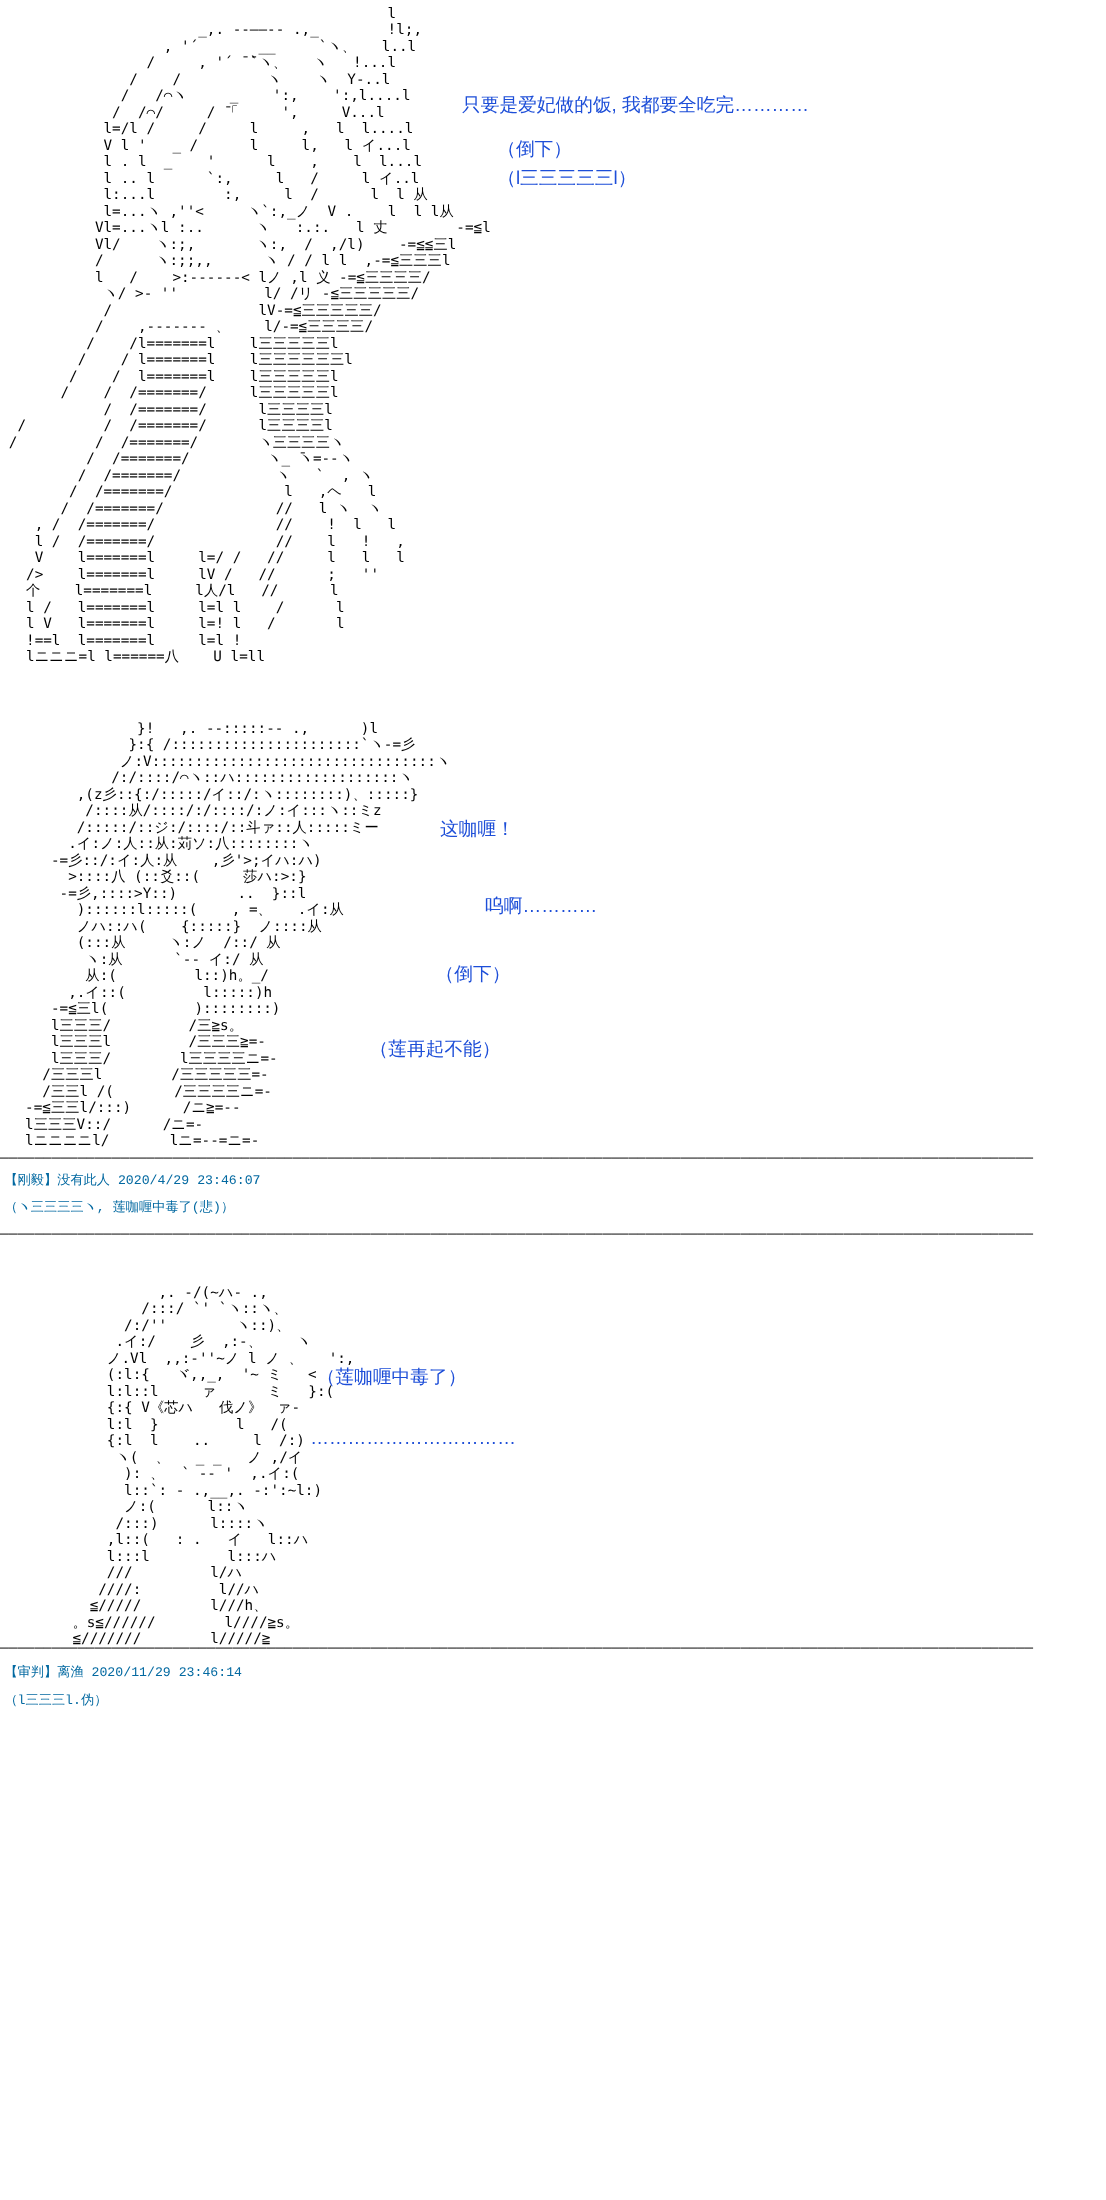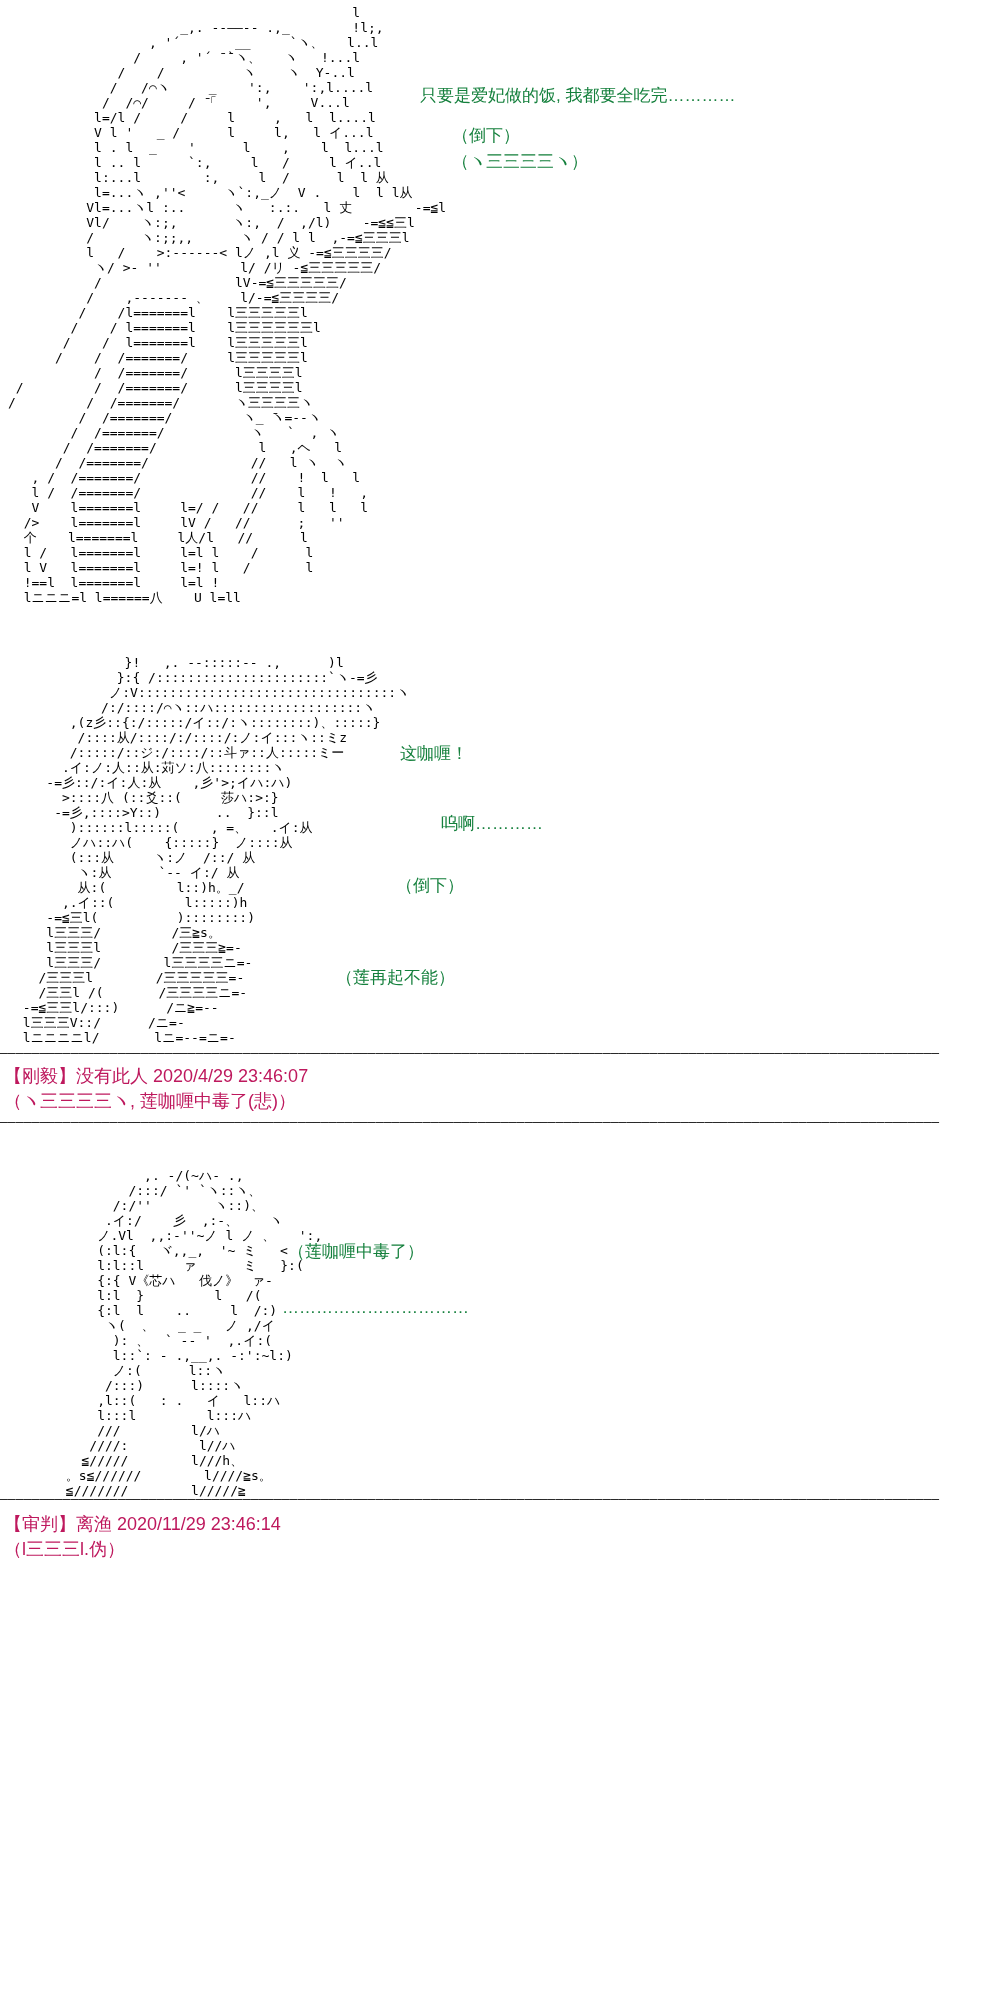--- a/index.html
+++ b/index.html
@@ -17,39 +17,39 @@
     font-family: "DejaVu Sans Mono", monospace;
     font-size: 13px;
     line-height: 15px;
     color: #000000;
     white-space: pre;
   }
   .dialog {
     position: absolute;
     font-family: "Liberation Sans", sans-serif;
     font-size: 17px;
-    color: #15803d;
+    color: #1d4ed8;
     white-space: nowrap;
   }
   .divider {
     position: absolute;
     left: 0;
     width: 1005px;
     font-family: "DejaVu Sans Mono", monospace;
     font-size: 13px;
     line-height: 14px;
     white-space: nowrap;
     overflow: hidden;
     color: #000000;
   }
   .post-header, .post-body {
     position: absolute;
-    font-family: Liberation Sans, sans-serif;
-    font-size: 18px;
-    color: #be185d;
+    font-family: Liberation Mono, monospace;
+    font-size: 12px;
+    color: #0369a1;
     white-space: nowrap;
   }
 </style>
 </head>
 <body>
 
 <div class="canvas">
 
   <pre class="aa" style="left:8px; top:5px;">                                            l
                       _,. -‐――‐- .,_        !l;,
@@ -86,21 +86,21 @@
    l /  /=======/              //    l   !   ,
    V    l=======l     l=/ /   //     l   l   l
   /&gt;    l=======l     lV /   //      ;   ''
   个    l=======l     l人/l   //      l
   l /   l=======l     l=l l    /      l
   l V   l=======l     l=! l   /       l
   !==l  l=======l     l=l !
   lニニニ=l l======八    U l=ll</pre>
   <div class="dialog" style="left:420px; top:84px;">只要是爱妃做的饭, 我都要全吃完…………</div>
   <div class="dialog" style="left:452px; top:124px;">（倒下）</div>
-  <div class="dialog" style="left:452px; top:150px;">（ヽ三三三三ヽ）</div>
+  <div class="dialog" style="left:452px; top:150px;">（l三三三三三l）</div>
 
   <pre class="aa" style="left:15px; top:655px;">              }!   ,. -‐:::::‐- .,      )l
              }:{ /::::::::::::::::::::::`ヽ-=彡
             ノ:V:::::::::::::::::::::::::::::::::ヽ
            /:/::::/⌒ヽ::ハ:::::::::::::::::::ヽ
        ,(z彡::{:/:::::/イ::/:ヽ::::::::)、:::::}
         /::::从/::::/:/::::/:ノ:イ:::ヽ::ミz
        /:::::/::ジ:/::::/::斗ァ::人:::::ミー
       .イ:ノ:人::从:苅ソ:八::::::::ヽ
     -=彡::/:イ:人:从    ,彡'&gt;;イハ:ハ)
@@ -117,21 +117,21 @@
     l三三三l         /三三三≧=-
     l三三三/        l三三三三ニ=-
    /三三三l        /三三三三三=-
    /三三l /(       /三三三三ニ=-
  -=≦三三l/:::)      /ニ≧=--
  l三三三V::/      /ニ=-
  lニニニニl/       lニ=--=ニ=-</pre>
   <div class="dialog" style="left:400px; top:742px;">这咖喱！</div>
   <div class="dialog" style="left:413px; top:812px;margin-left:28px;">呜啊…………</div>
   <div class="dialog" style="left:396px; top:874px;">（倒下）</div>
-  <div class="dialog" style="left:336px; top:966px;">（莲再起不能）</div>
+  <div class="dialog" style="left:336px; top:942px;">（莲再起不能）</div>
 
   <div class="divider" style="top:1046px;">————————————————————————————————————————————————————————————————————————————————————————————————————————————————————————</div>
   <div class="post-header" style="left:4px; top:1064px;">【刚毅】没有此人 2020/4/29 23:46:07</div>
   <div class="post-body" style="left:4px; top:1089px;">（ヽ三三三三ヽ, 莲咖喱中毒了(悲)）</div>
   <div class="divider" style="top:1115px;">————————————————————————————————————————————————————————————————————————————————————————————————————————————————————————</div>
 
   <pre class="aa" style="left:58px; top:1168px;">           ,. -/(~ハ- .,
          /:::/ `' `ヽ::ヽ、
        /:/''        ヽ::)、
       .イ:/    彡  ,:-、    ヽ

